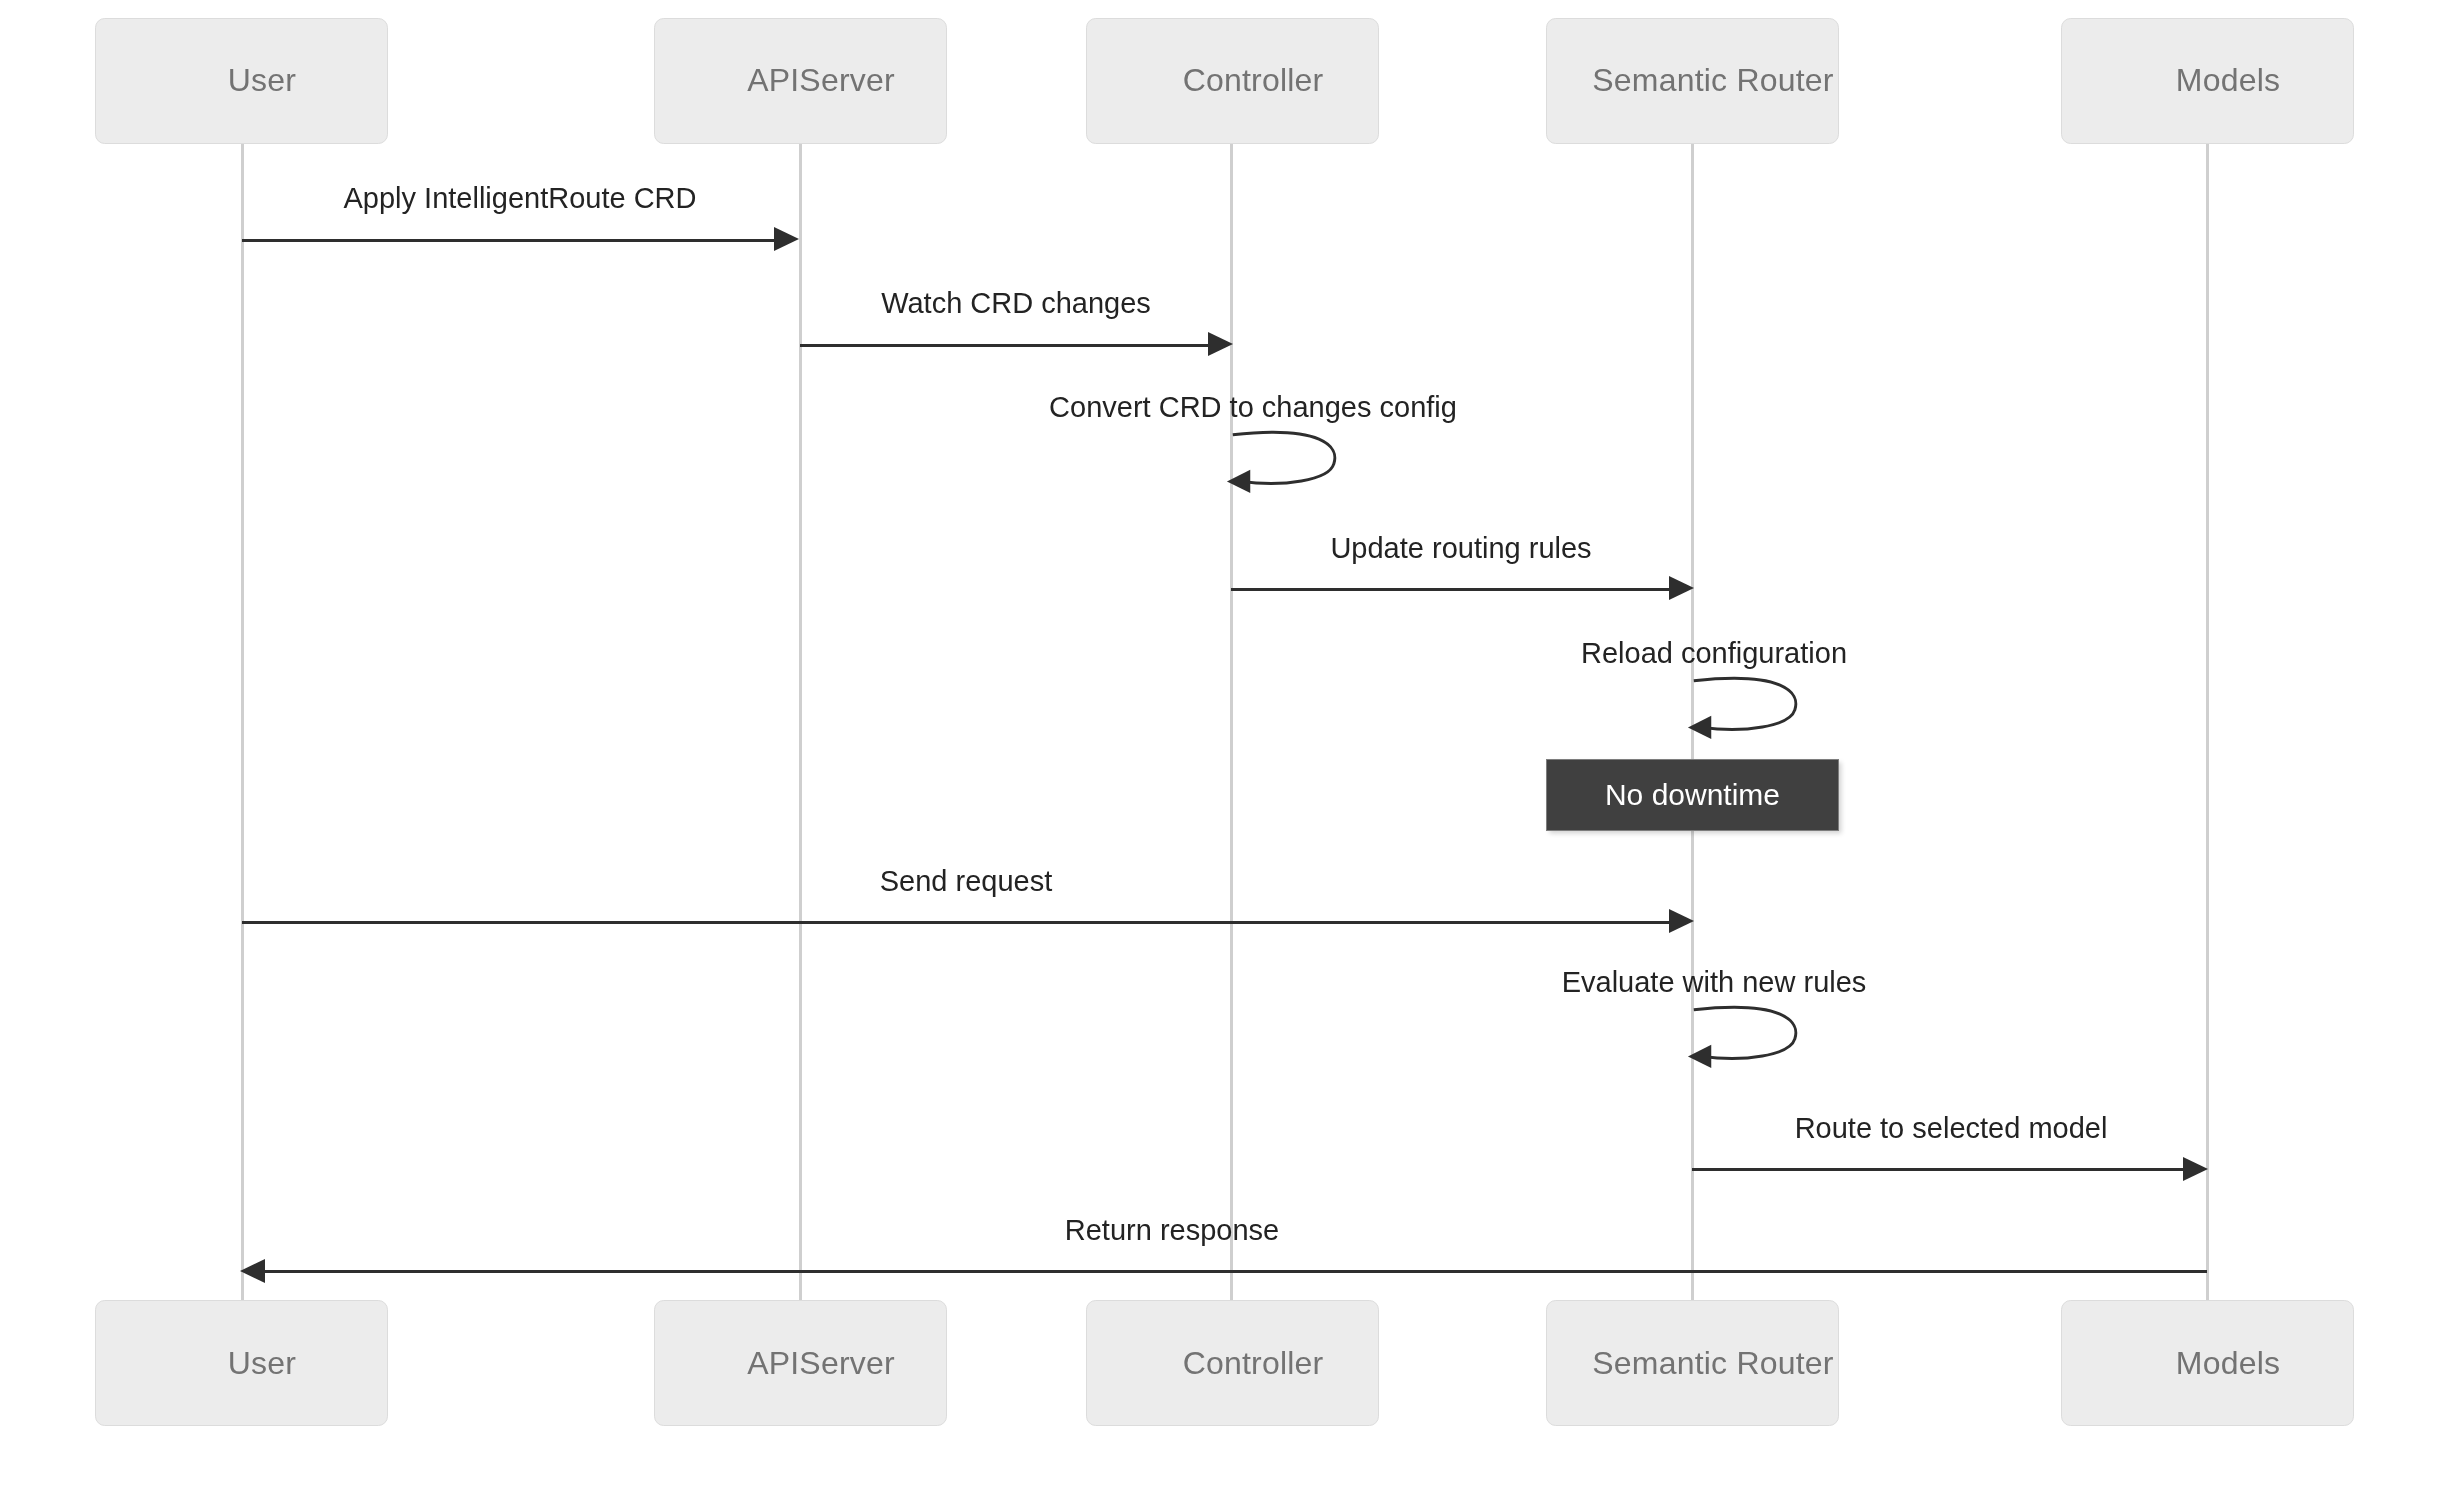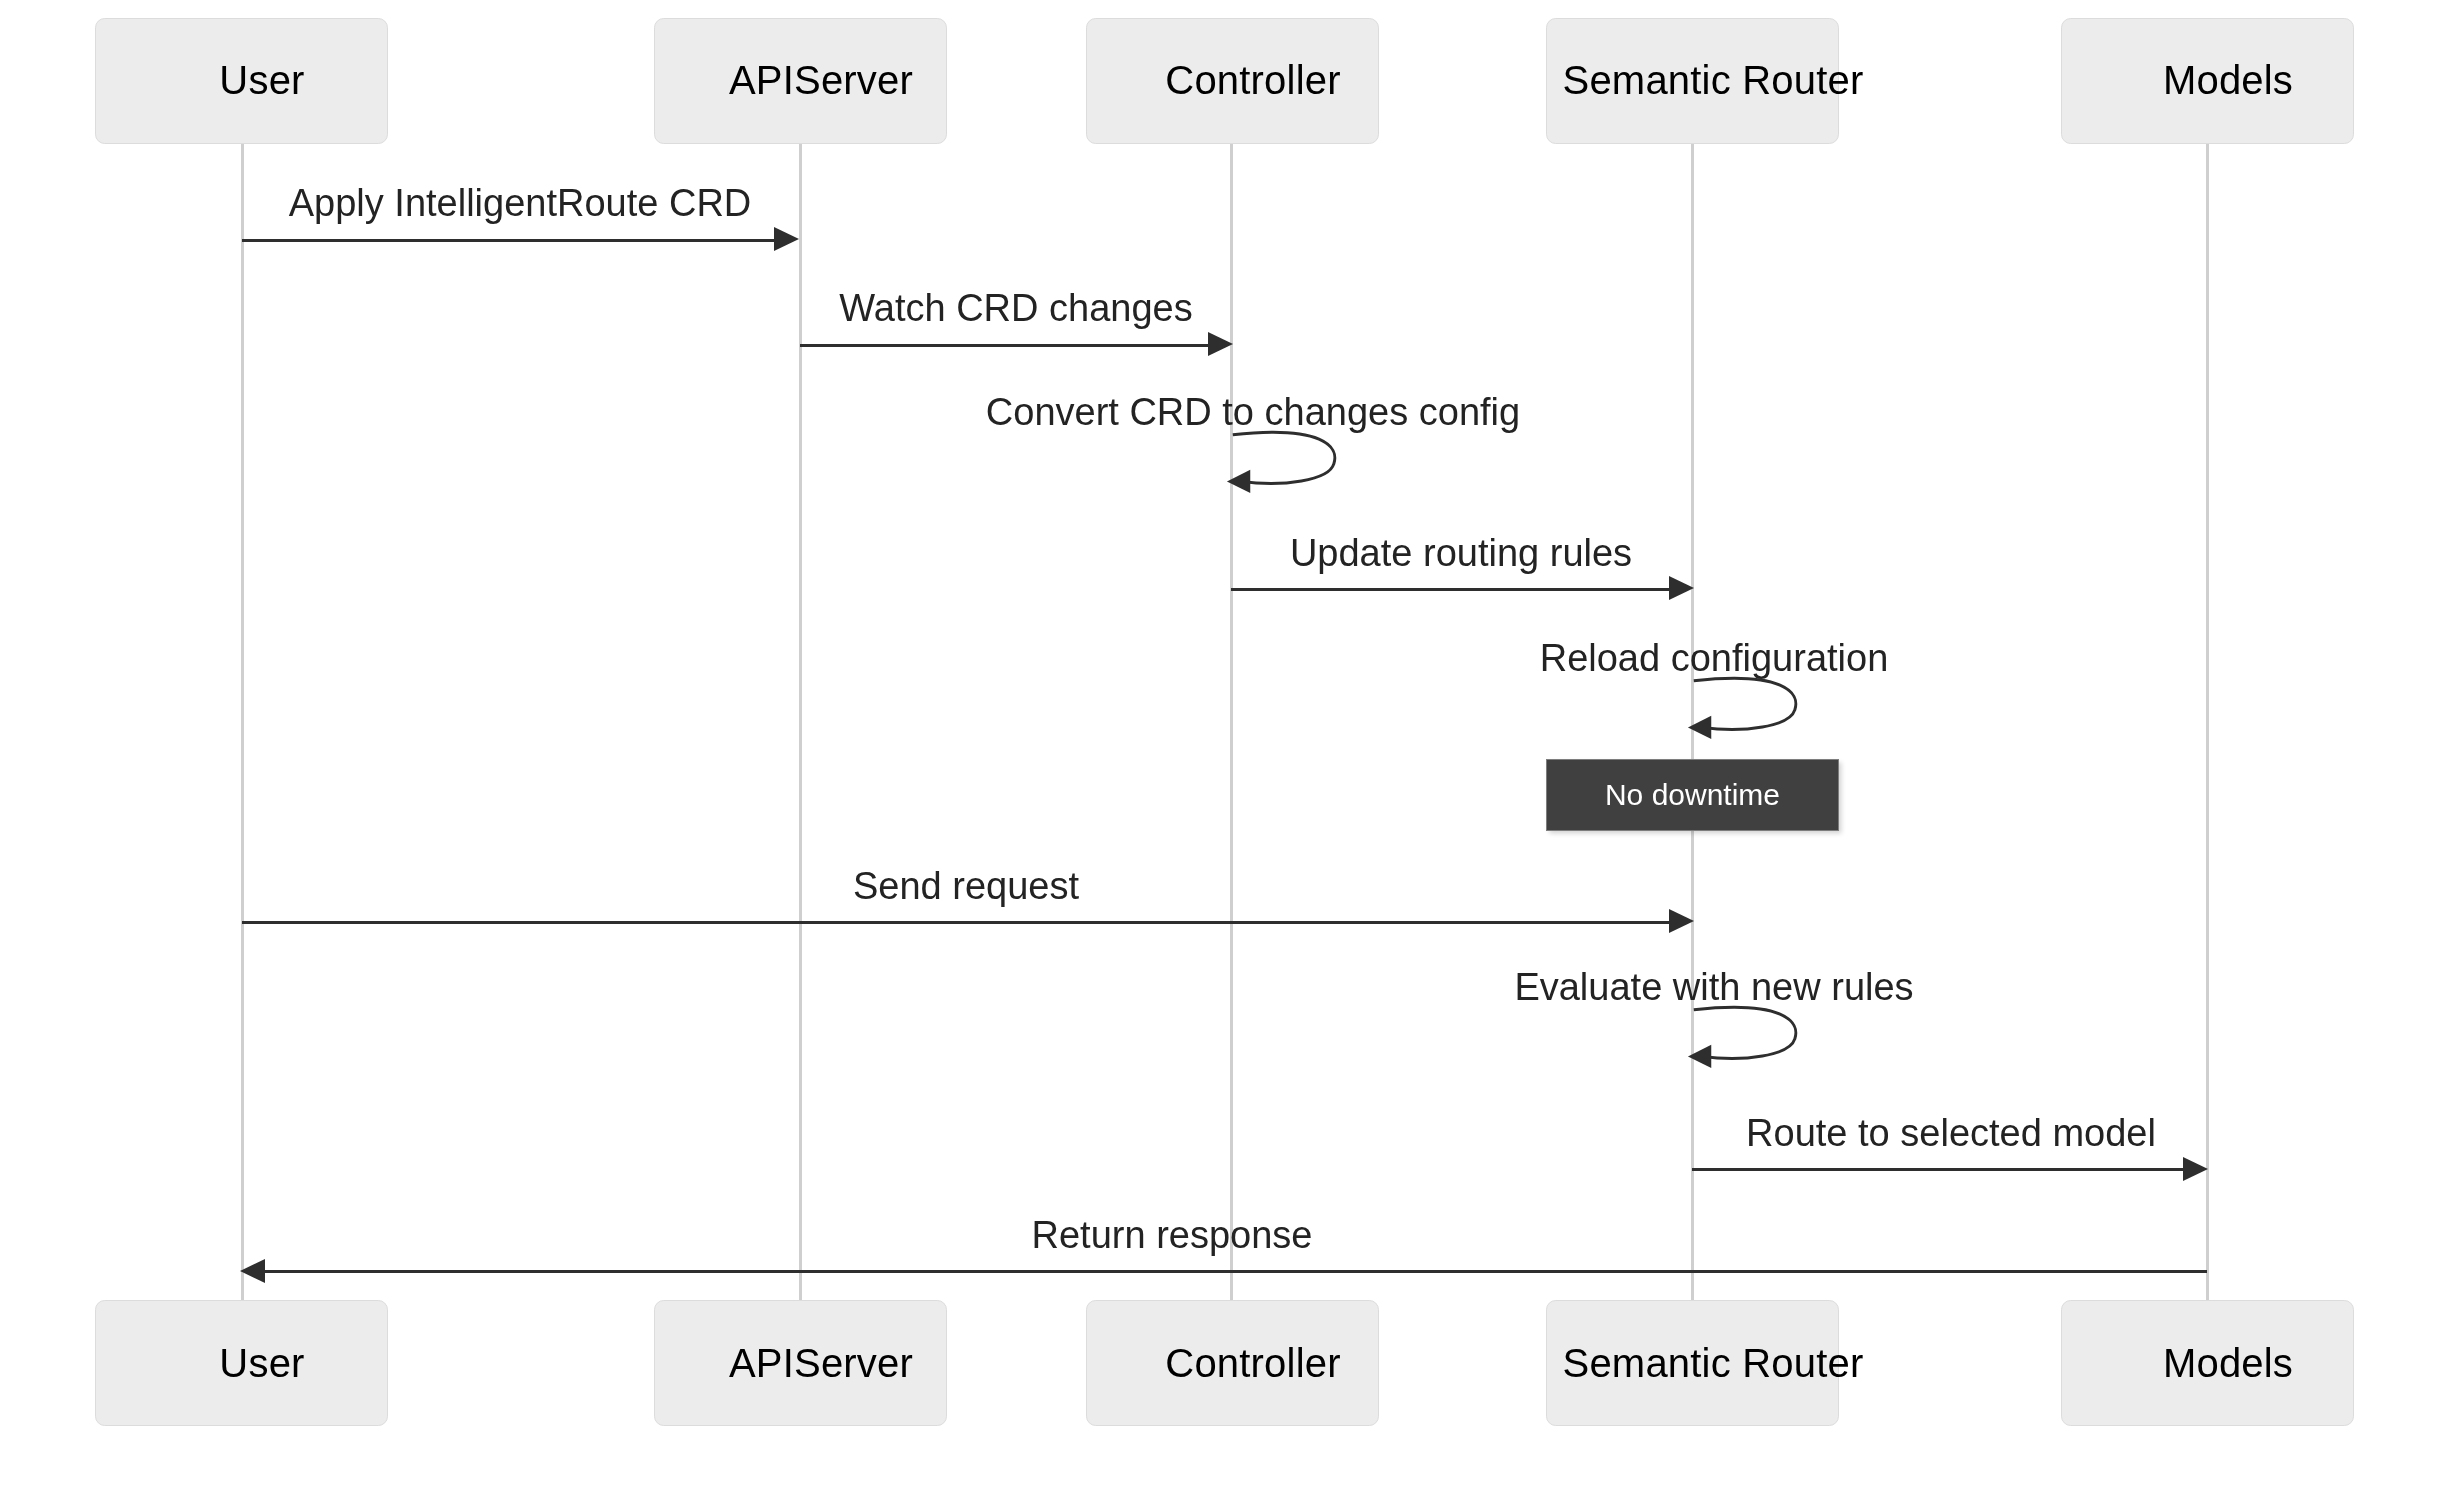--- a/index.html
+++ b/index.html
@@ -24,22 +24,22 @@
     position: absolute;
     box-sizing: border-box;
     background: #ececec;
     border: 1.9px solid #dcdcdc;
     border-radius: 9.7px;
     display: flex;
     align-items: center;
     justify-content: center;
   }
   .actor-label {
-    font-size: 40px;
-    color: #000000;
+    font-size: 32px;
+    color: #737373;
     letter-spacing: 0.2px;
     white-space: nowrap;
     margin-left: 41px;
   }
 
   
   .lifeline {
     position: absolute;
     width: 2.9px;
     background: #cfcfcf;
@@ -59,21 +59,21 @@
     border-bottom: 12.6px solid transparent;
   }
   .arrowhead.right {
     border-left: 25px solid #2e2e2e;
   }
   .arrowhead.left {
     border-right: 25px solid #2e2e2e;
   }
   .msg-label {
     position: absolute;
-    font-size: 38px;
+    font-size: 29px;
     color: #232323;
     white-space: nowrap;
     text-align: center;
     transform: translateX(-50%);
   }
 
   
   .selfloop {
     position: absolute;
   }

